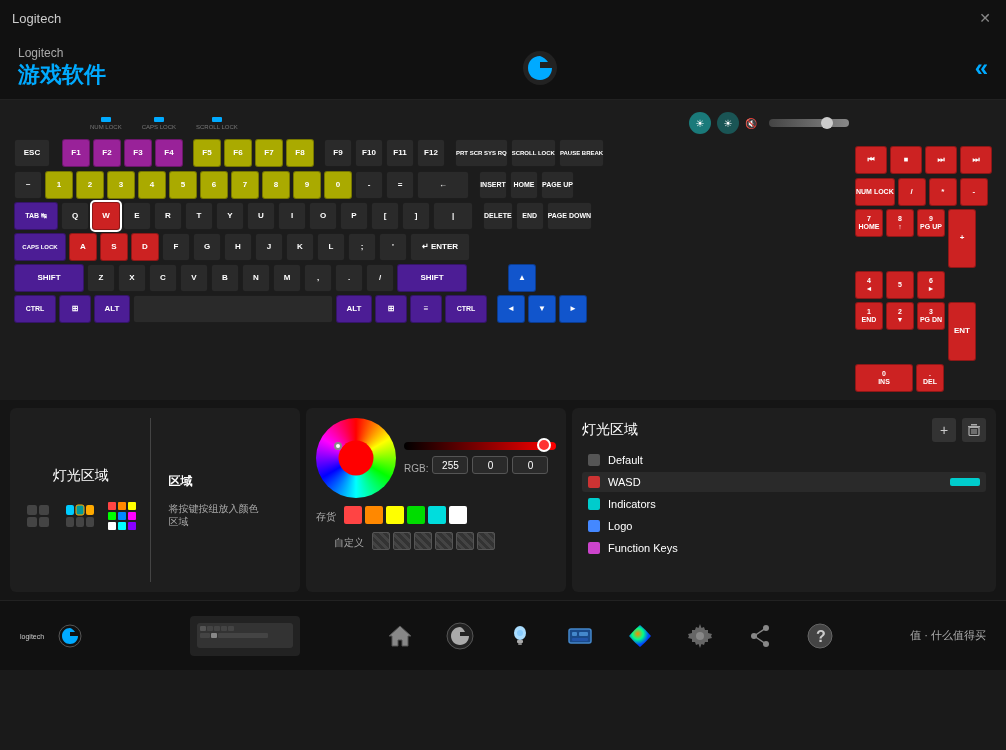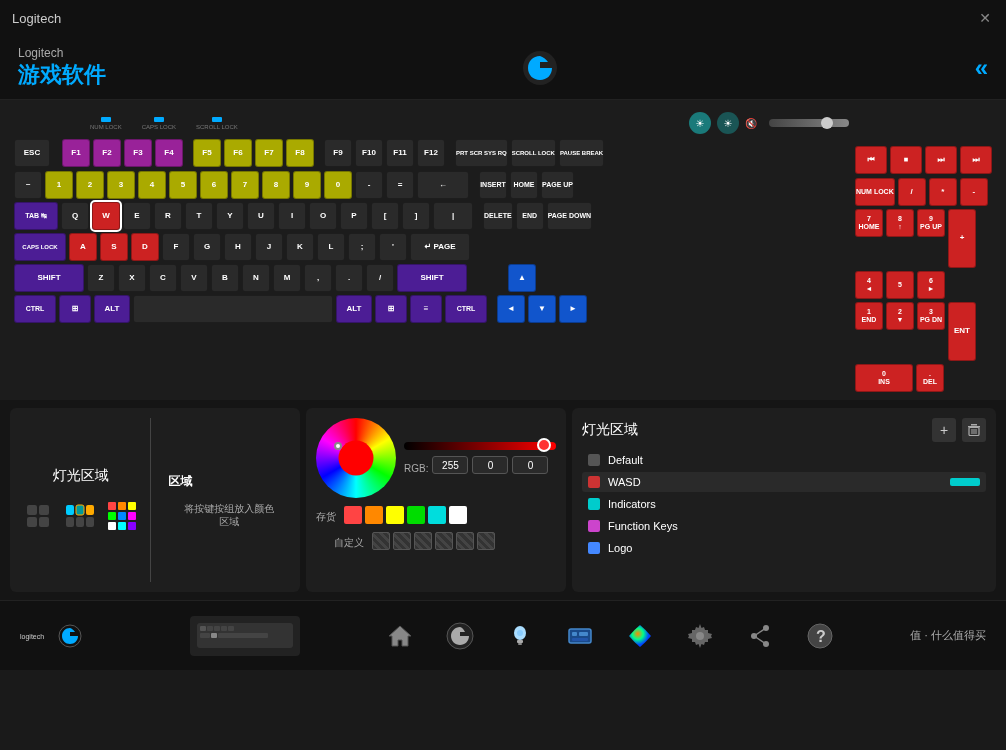--- a/index.html
+++ b/index.html
@@ -157,21 +157,21 @@
       flex: 1;
     }
     .lighting-right {
       display: flex;
       flex-direction: column;
       justify-content: center;
       flex: 1;
       padding-left: 10px;
     }
     .lighting-right .region-title { font-size: 12px; color: #fff; font-weight: bold; }
-    .lighting-right .region-desc { font-size: 10px; color: #aaa; margin-top: 12px; line-height: 1.3; text-align: center; }
+    .lighting-right .region-desc { font-size: 10px; color: #aaa; margin-top: 12px; line-height: 1.3; }
     .mode-icons {
       display: flex;
       gap: 10px;
       margin-top: 8px;
     }
     .mode-icon-item {
       display: flex;
       flex-direction: column;
       align-items: center;
       gap: 3px;
@@ -528,21 +528,21 @@
         <div class="key key-red">S</div>
         <div class="key key-red">D</div>
         <div class="key key-black">F</div>
         <div class="key key-black">G</div>
         <div class="key key-black">H</div>
         <div class="key key-black">J</div>
         <div class="key key-black">K</div>
         <div class="key key-black">L</div>
         <div class="key key-black">;</div>
         <div class="key key-black">'</div>
-        <div class="key key-black key-enter" style="min-width:60px;">↵ PAGE</div>
+        <div class="key key-black key-enter" style="min-width:60px;">↵ ENTER</div>
       </div>
 
       <div class="key-row">
         <div class="key key-green" style="min-width:70px;">SHIFT</div>
         <div class="key key-black">Z</div>
         <div class="key key-black">X</div>
         <div class="key key-black">C</div>
         <div class="key key-black">V</div>
         <div class="key key-black">B</div>
         <div class="key key-black">N</div>
@@ -741,26 +741,26 @@
         <div class="zone-item active" style="background: rgb(42, 42, 42);">
       <div class="zone-dot" style="background:#cc3333;"></div>
       <span>WASD</span>
     <div style="margin-left: auto; width: 30px; height: 8px; background: rgb(0, 204, 204); border-radius: 2px;"></div>
         </div>
         <div class="zone-item">
       <div class="zone-dot" style="background:#00cccc;"></div>
       <span>Indicators</span>
     </div>
         <div class="zone-item">
+      <div class="zone-dot" style="background:#4488ff;"></div>
+      <span>Logo</span>
+    </div>
+        <div class="zone-item">
       <div class="zone-dot" style="background:#cc44cc;"></div>
       <span>Function Keys</span>
-    </div>
-        <div class="zone-item">
-      <div class="zone-dot" style="background:#4488ff;"></div>
-      <span>Logo</span>
     </div>
       </div>
   </div>
 
 </div>
 
 <div id="footer">
   <div class="footer-logo">
     <svg width="30" height="22" viewBox="0 0 60 22">
       <text x="0" y="16" font-size="14" fill="#ccc" font-family="Arial">logitech</text>

